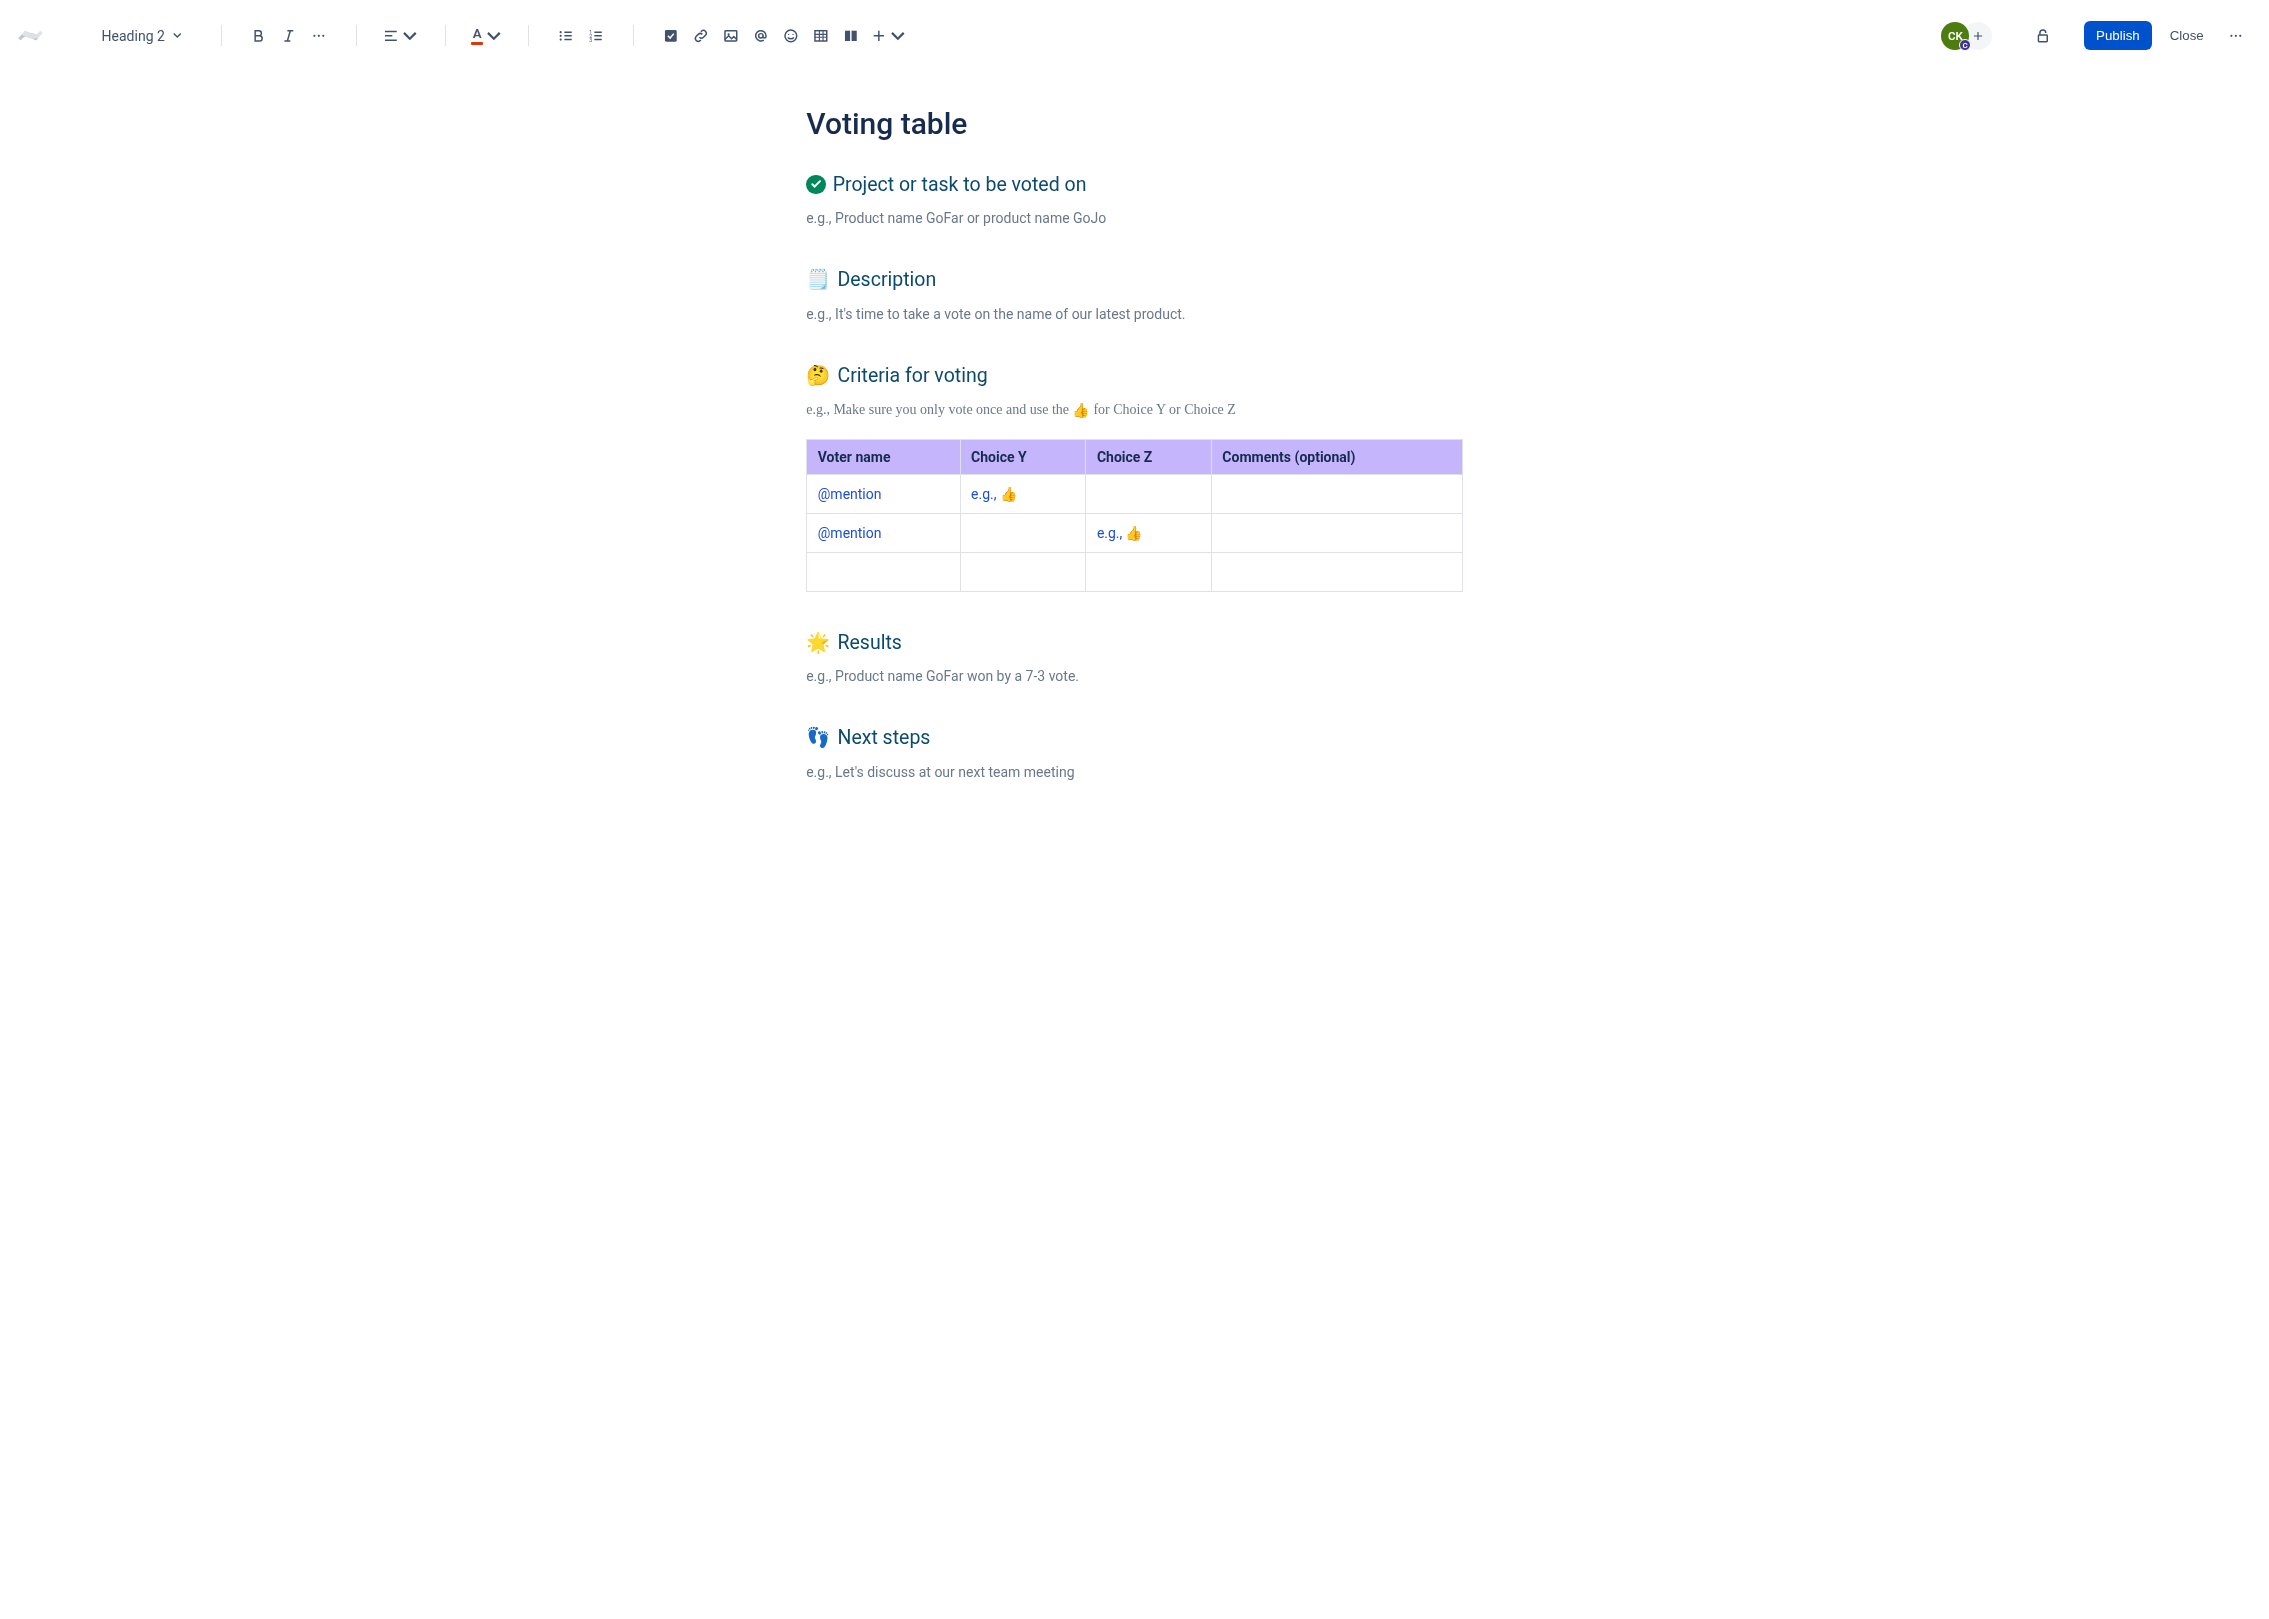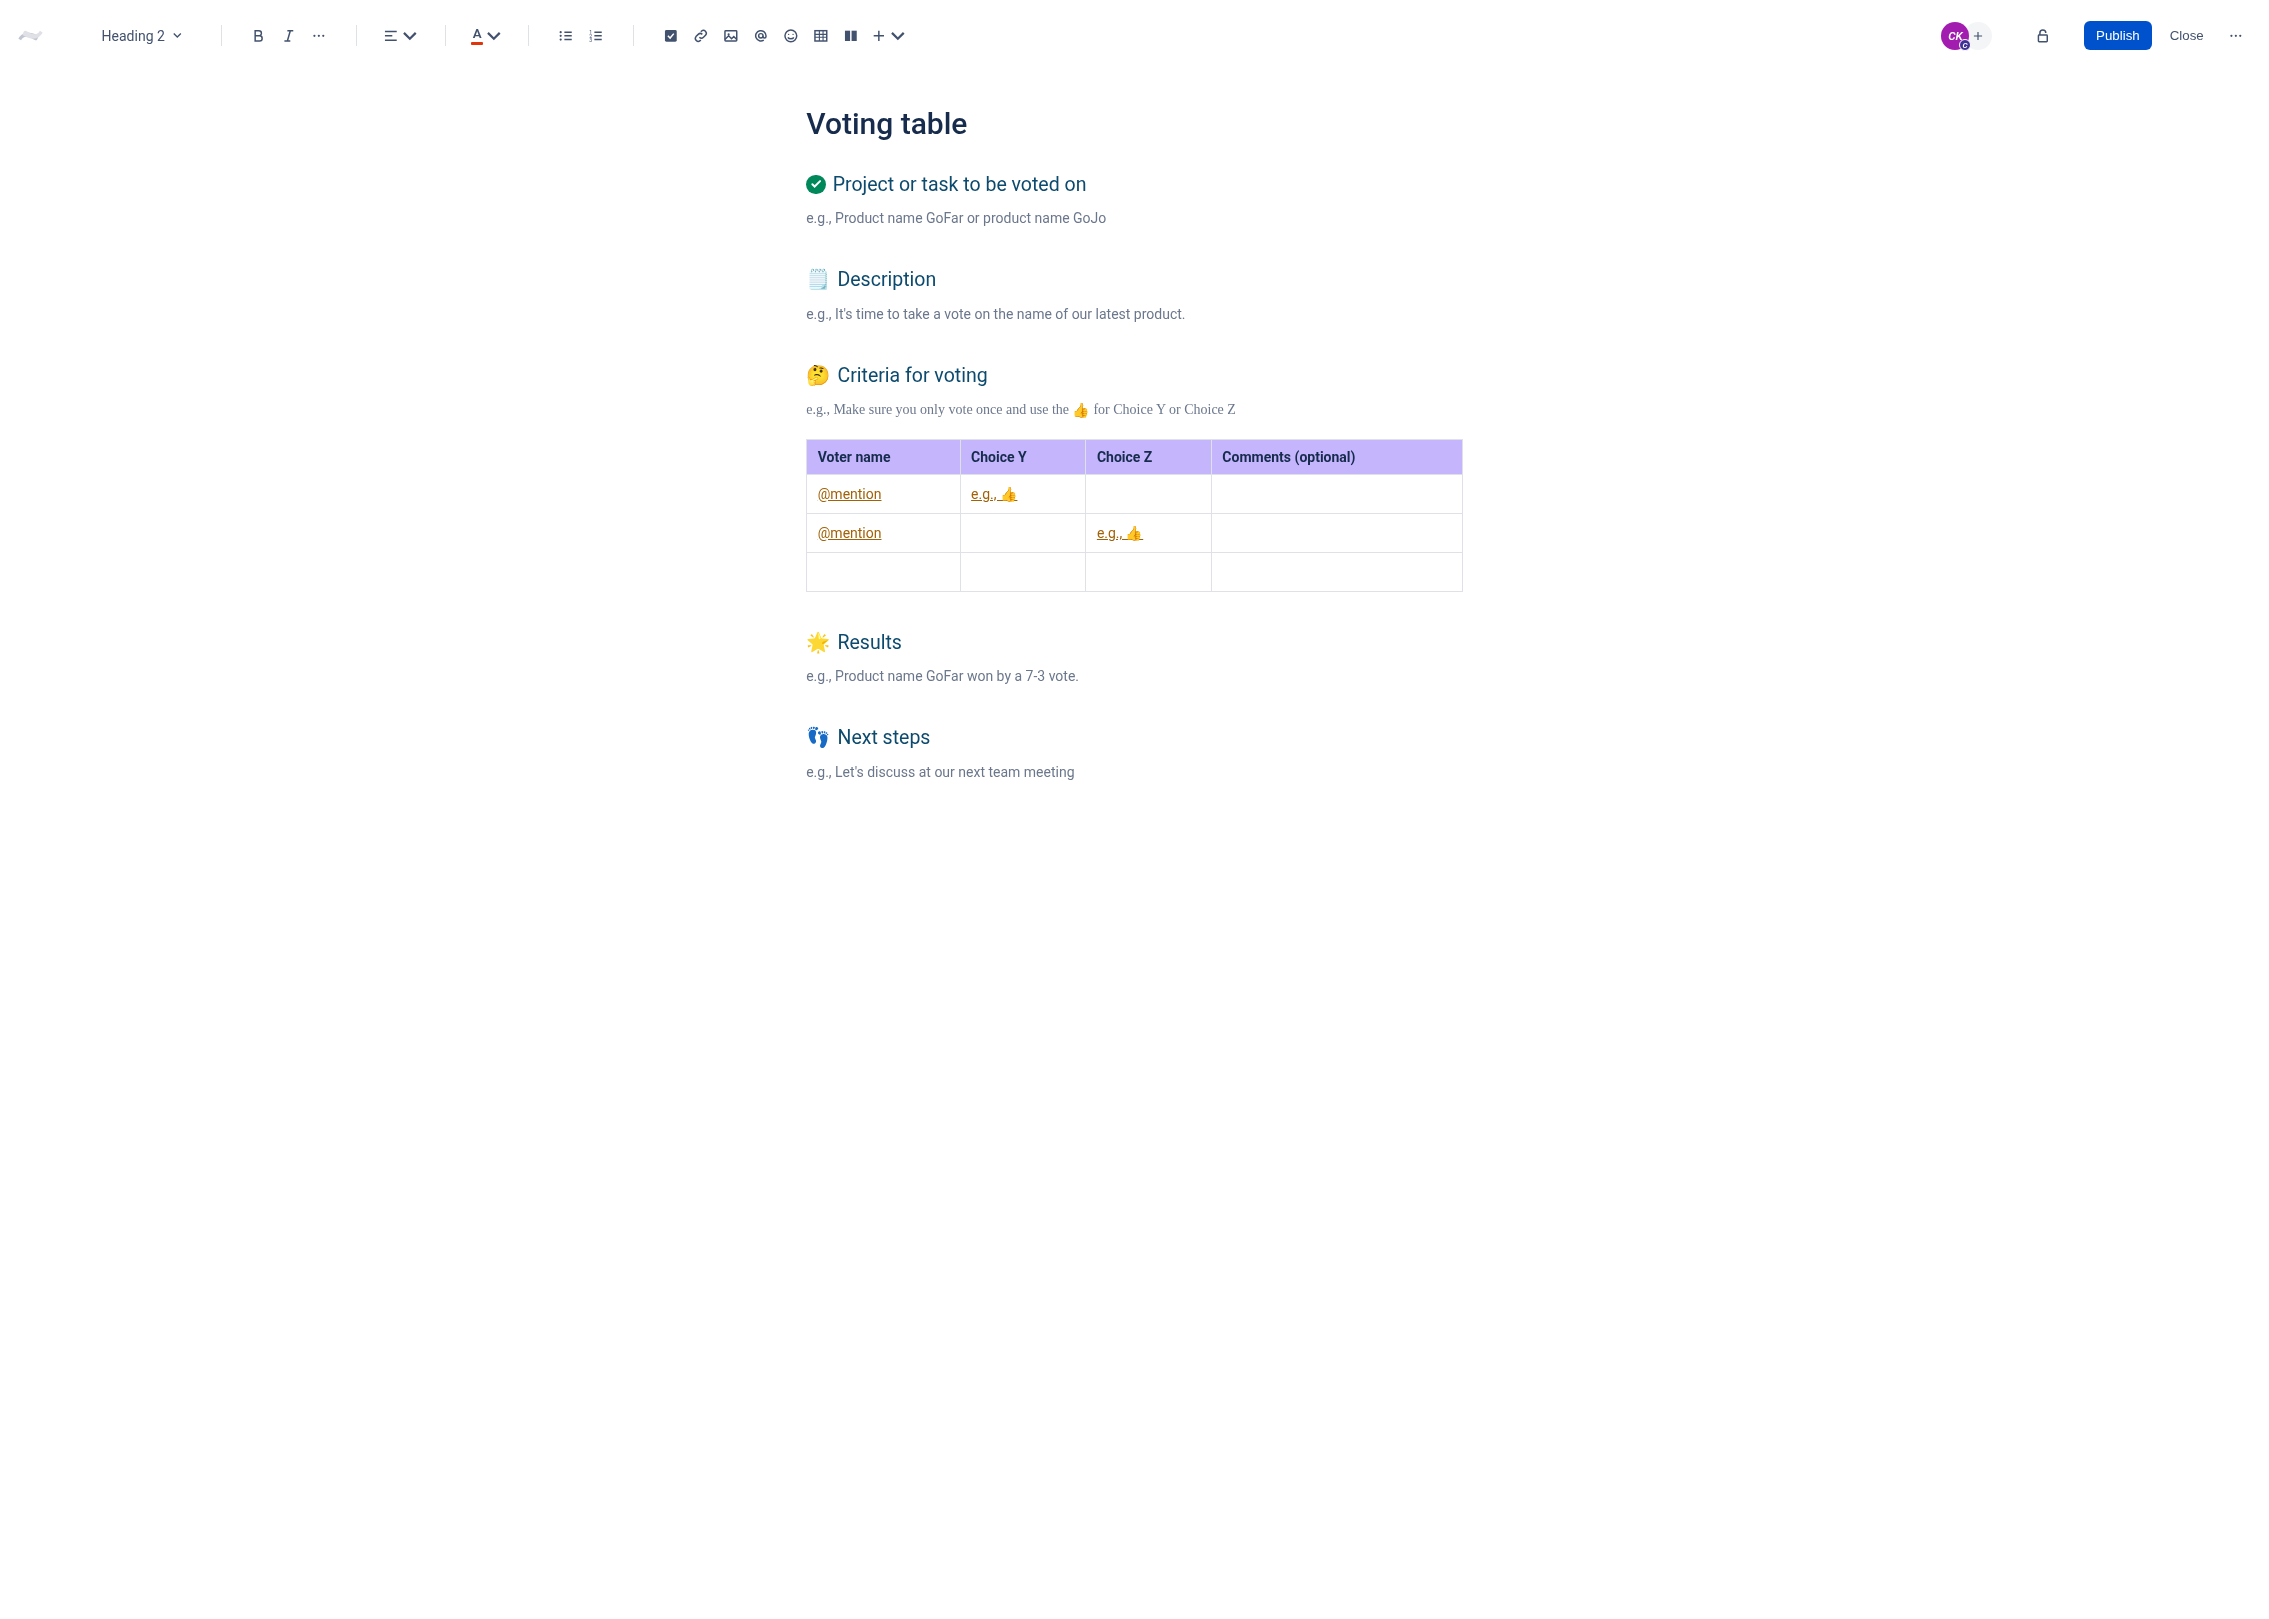--- a/index.html
+++ b/index.html
@@ -56,29 +56,28 @@
 .tb-btn svg { width: 17.7px; height: 17.7px; }
 .tb-group {
   display: flex;
   align-items: center;
 }
 .spacer { flex: 1; }
 .avatar {
   width: 28px;
   height: 28px;
   border-radius: 50%;
-  background: #a21caf;
+  background: #4d7c0f;
   color: #fff;
   display: flex;
   align-items: center;
   justify-content: center;
   font-size: 11.5px;
   font-weight: 600;
   position: relative;
-  font-style: italic;
 }
 .avatar-badge {
   position: absolute;
   bottom: -1.8px;
   right: -1.8px;
   width: 12.4px;
   height: 12.4px;
   border-radius: 50%;
   background: #403294;
   color: #fff;
@@ -187,23 +186,22 @@
   padding: 8.9px 10.6px;
   text-align: left;
   font-size: 14px;
 }
 .voting-table th {
   background: #c4b5fd;
   font-weight: 700;
   color: #172B4D;
 }
 .voting-table td {
-  color: #a16207;
+  color: #1d4ed8;
   height: 39px;
-  text-decoration: underline;
 }
 .actions-right { display: flex; align-items: center; gap: 7px; }
 .restriction-icon { margin-right: 10.6px; }
 .color-underline {
   display: flex;
   flex-direction: column;
   align-items: center;
   gap: 0.9px;
 }
 .color-underline .bar {

